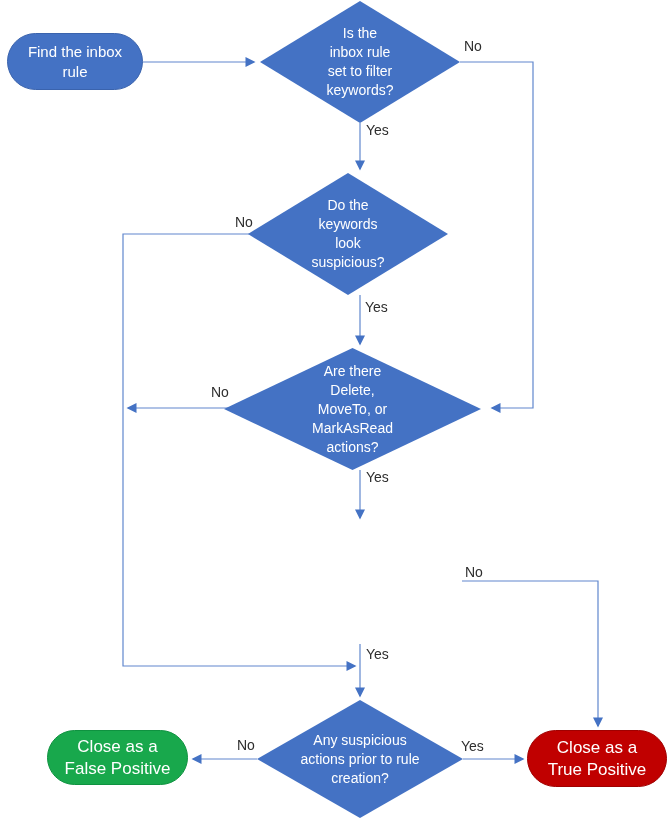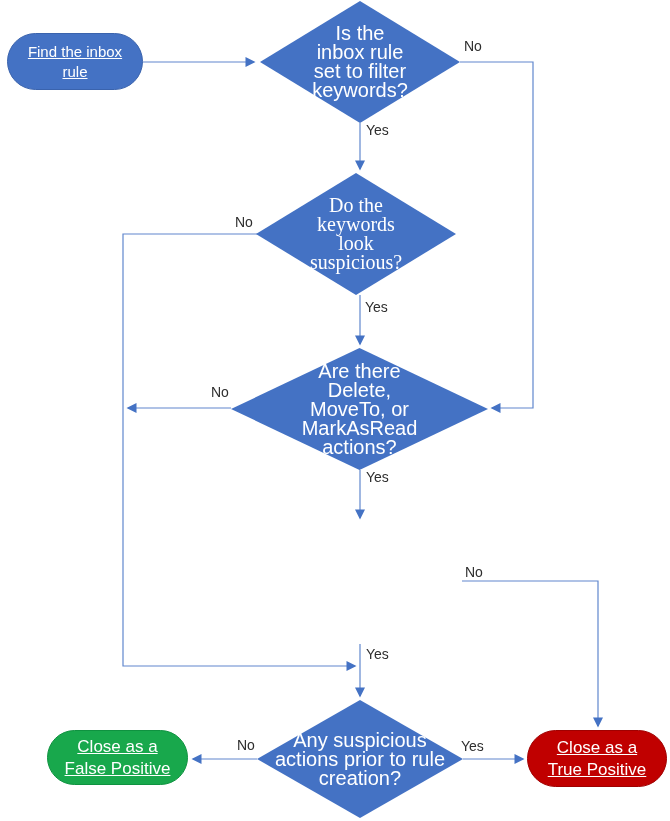--- a/index.html
+++ b/index.html
@@ -6,33 +6,33 @@
   #canvas {
     position:relative; width:670px; height:821px;
     font-family:"Liberation Sans", sans-serif;
     background:#ffffff; overflow:hidden;
   }
   #connectors { position:absolute; left:0; top:0; width:670px; height:821px; }
 
   .node {
     position:absolute; box-sizing:border-box;
     display:flex; align-items:center; justify-content:center;
-    text-align:center; color:#ffffff; white-space:pre-line;text-decoration:underline;
+    text-align:center; color:#ffffff; white-space:pre-line;
   }
   .pill { border-radius:29px; }
   .pill-blue  { background:#4472C4; border:1px solid #3A63AD; font-size:15px; line-height:20px; }
   .pill-green { background:#18A84C; border:1px solid #0F9240; font-size:17px; line-height:22px; }
   .pill-red   { background:#C00000; border:1px solid #A00000; font-size:17px; line-height:22px; }
 
   .diamond { position:absolute; }
   .diamond > svg { position:absolute; left:0; top:0; width:100%; height:100%; display:block; }
   .diamond .node-text {
     position:absolute; left:0; top:0; right:0; bottom:0;
     display:flex; align-items:center; justify-content:center;
-    text-align:center; color:#ffffff; font-size:20px; line-height:19px;
+    text-align:center; color:#ffffff; font-size:14px; line-height:19px;
     white-space:pre-line;
   }
 
   .edge-label {
     position:absolute; font-size:14px; line-height:16px;
     color:#2E2E2E;
   }
 </style>
 </head>
 <body>
@@ -68,31 +68,31 @@
   <div class="diamond" style="left:260px; top:1px; width:200px; height:122px;">
     <svg viewBox="0 0 100 100" preserveAspectRatio="none">
       <polygon points="50,0 100,50 50,100 0,50" fill="#4472C4"></polygon>
     </svg>
     <span class="node-text">Is the
 inbox rule
 set to filter
 keywords?</span>
   </div>
 
-  <div class="diamond" style="left:256px; top:173px; width:200px; height:122px;font-family:Liberation Serif, serif;">
+  <div class="diamond" style="left:248px; top:173px; width:200px; height:122px;">
     <svg viewBox="0 0 100 100" preserveAspectRatio="none">
       <polygon points="50,0 100,50 50,100 0,50" fill="#4472C4"></polygon>
     </svg>
     <span class="node-text">Do the
 keywords
 look
 suspicious?</span>
   </div>
 
-  <div class="diamond" style="left:231px; top:348px; width:257px; height:122px;">
+  <div class="diamond" style="left:224px; top:348px; width:257px; height:122px;">
     <svg viewBox="0 0 100 100" preserveAspectRatio="none">
       <polygon points="50,0 100,50 50,100 0,50" fill="#4472C4"></polygon>
     </svg>
     <span class="node-text">Are there
 Delete,
 MoveTo, or
 MarkAsRead
 actions?</span>
   </div>
 

